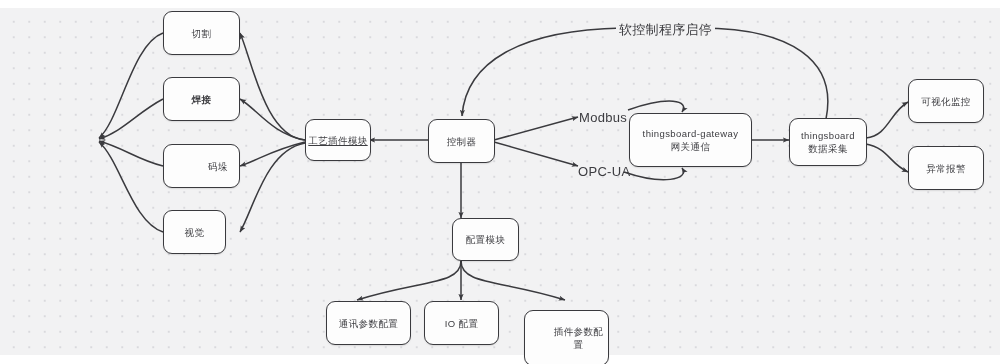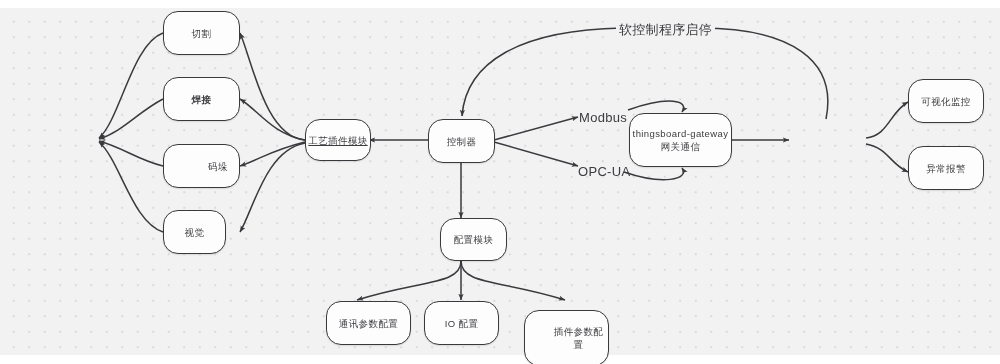--- a/index.html
+++ b/index.html
@@ -32,21 +32,21 @@
     top: 0;
     width: 1000px;
     height: 364px;
     pointer-events: none;
   }
   .node {
     position: absolute;
     box-sizing: border-box;
     background: #fdfdfd;
     border: 1.6px solid #3a3a3e;
-    border-radius: 15px;
+    border-radius: 9px;
     display: flex;
     flex-direction: column;
     align-items: center;
     justify-content: center;
     color: #3c3c40;
     font-size: 9.5px;
     line-height: 13px;
     letter-spacing: 0.4px;
     text-align: center;
     box-shadow: 0 1px 1.5px rgba(0,0,0,0.10);
@@ -130,35 +130,39 @@
   </div>
 
   <div class="node" style="left:305px; top:119px; width:66px; height:42px;text-decoration:underline;">
     <span>工艺插件模块</span>
   </div>
 
   <div class="node" style="left:428px; top:119px; width:67px; height:44px;">
     <span>控制器</span>
   </div>
 
-  <div class="node" style="left:629px; top:113px; width:103px; height:54px;">
+  <div class="node" style="left:629px; top:113px; width:123px; height:54px;">
     <span>thingsboard-gateway</span>
     <span class="line2">网关通信</span>
   </div>
 
+  <div class="node" style="left:789px; top:118px; width:78px; height:48px;">
+    <span>thingsboard</span>
+    <span class="line2">数据采集</span>
+  </div>
 
   <div class="node" style="left:908px; top:79px; width:76px; height:44px;">
     <span>可视化监控</span>
   </div>
 
   <div class="node" style="left:908px; top:146px; width:76px; height:44px;">
     <span>异常报警</span>
   </div>
 
-  <div class="node" style="left:440px; top:218px; width:67px; height:43px;">
+  <div class="node" style="left:452px; top:218px; width:67px; height:43px;">
     <span>配置模块</span>
   </div>
 
   <div class="node" style="left:326px; top:301px; width:85px; height:44px;text-align:right;">
     <span>通讯参数配置</span>
   </div>
 
   <div class="node" style="left:424px; top:301px; width:75px; height:44px;">
     <span>IO 配置</span>
   </div>

